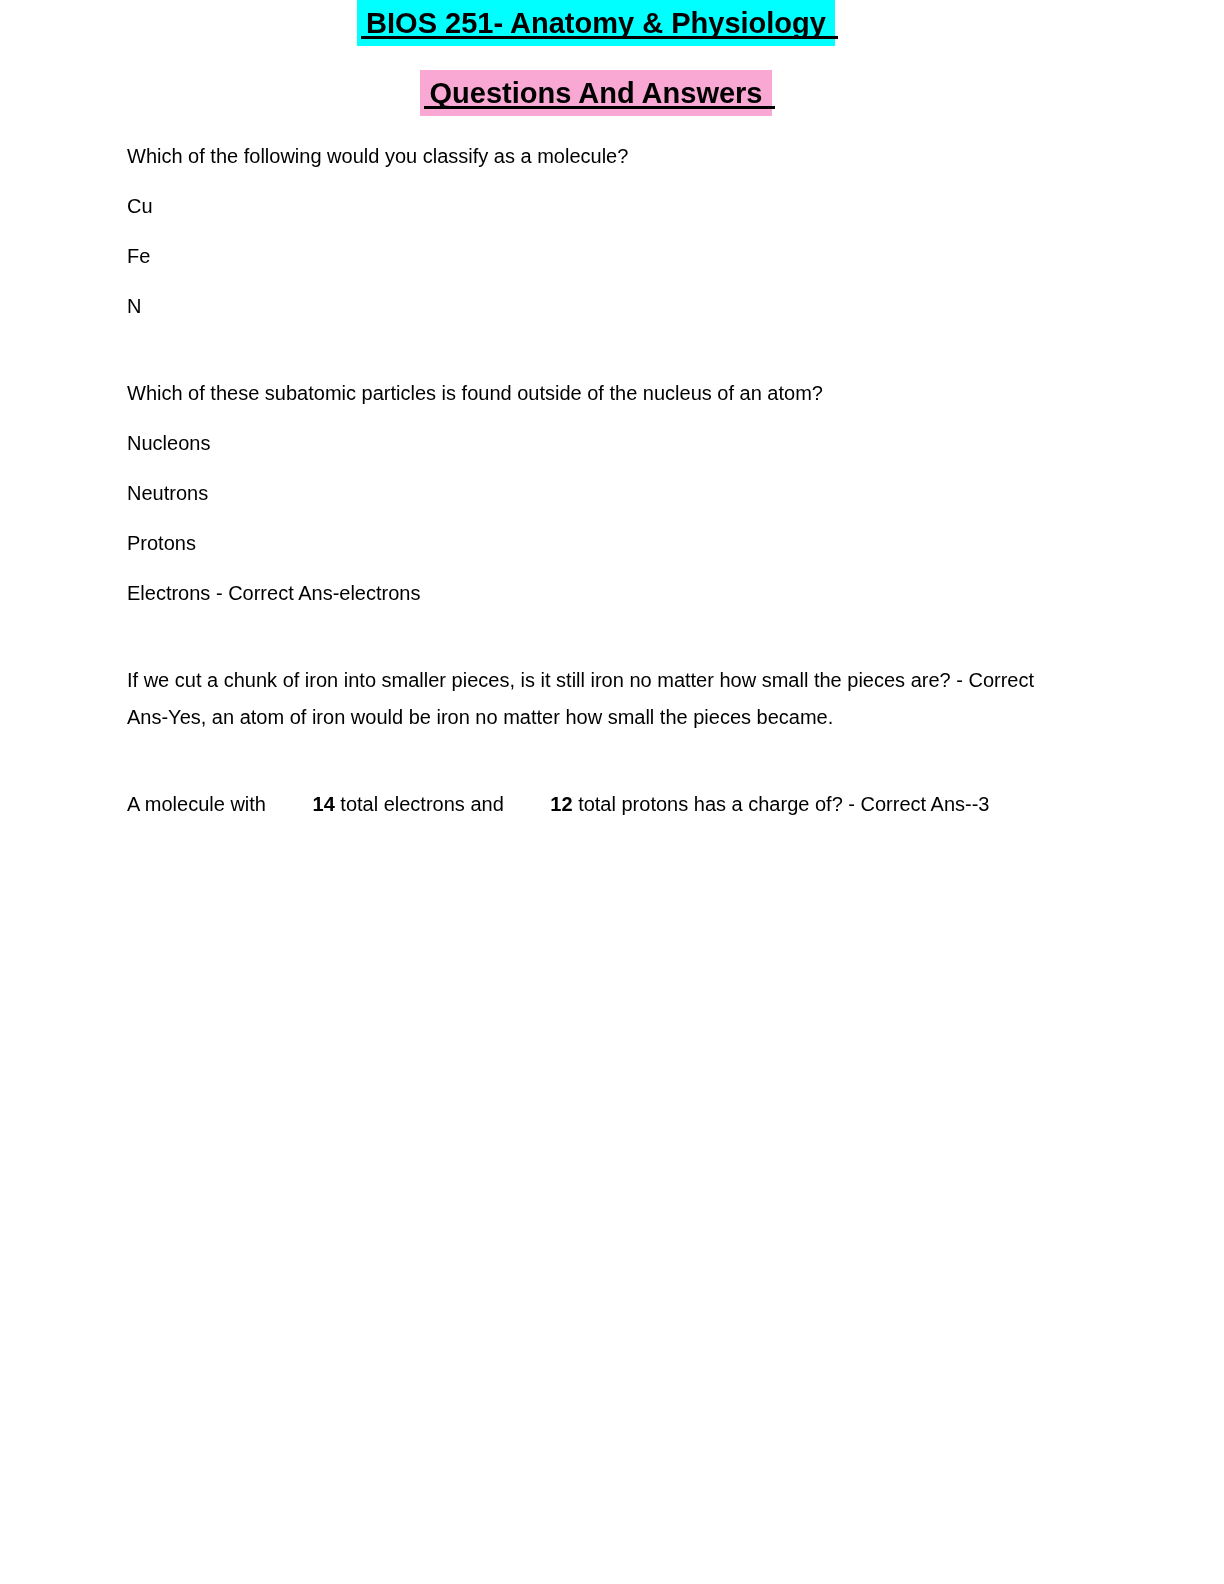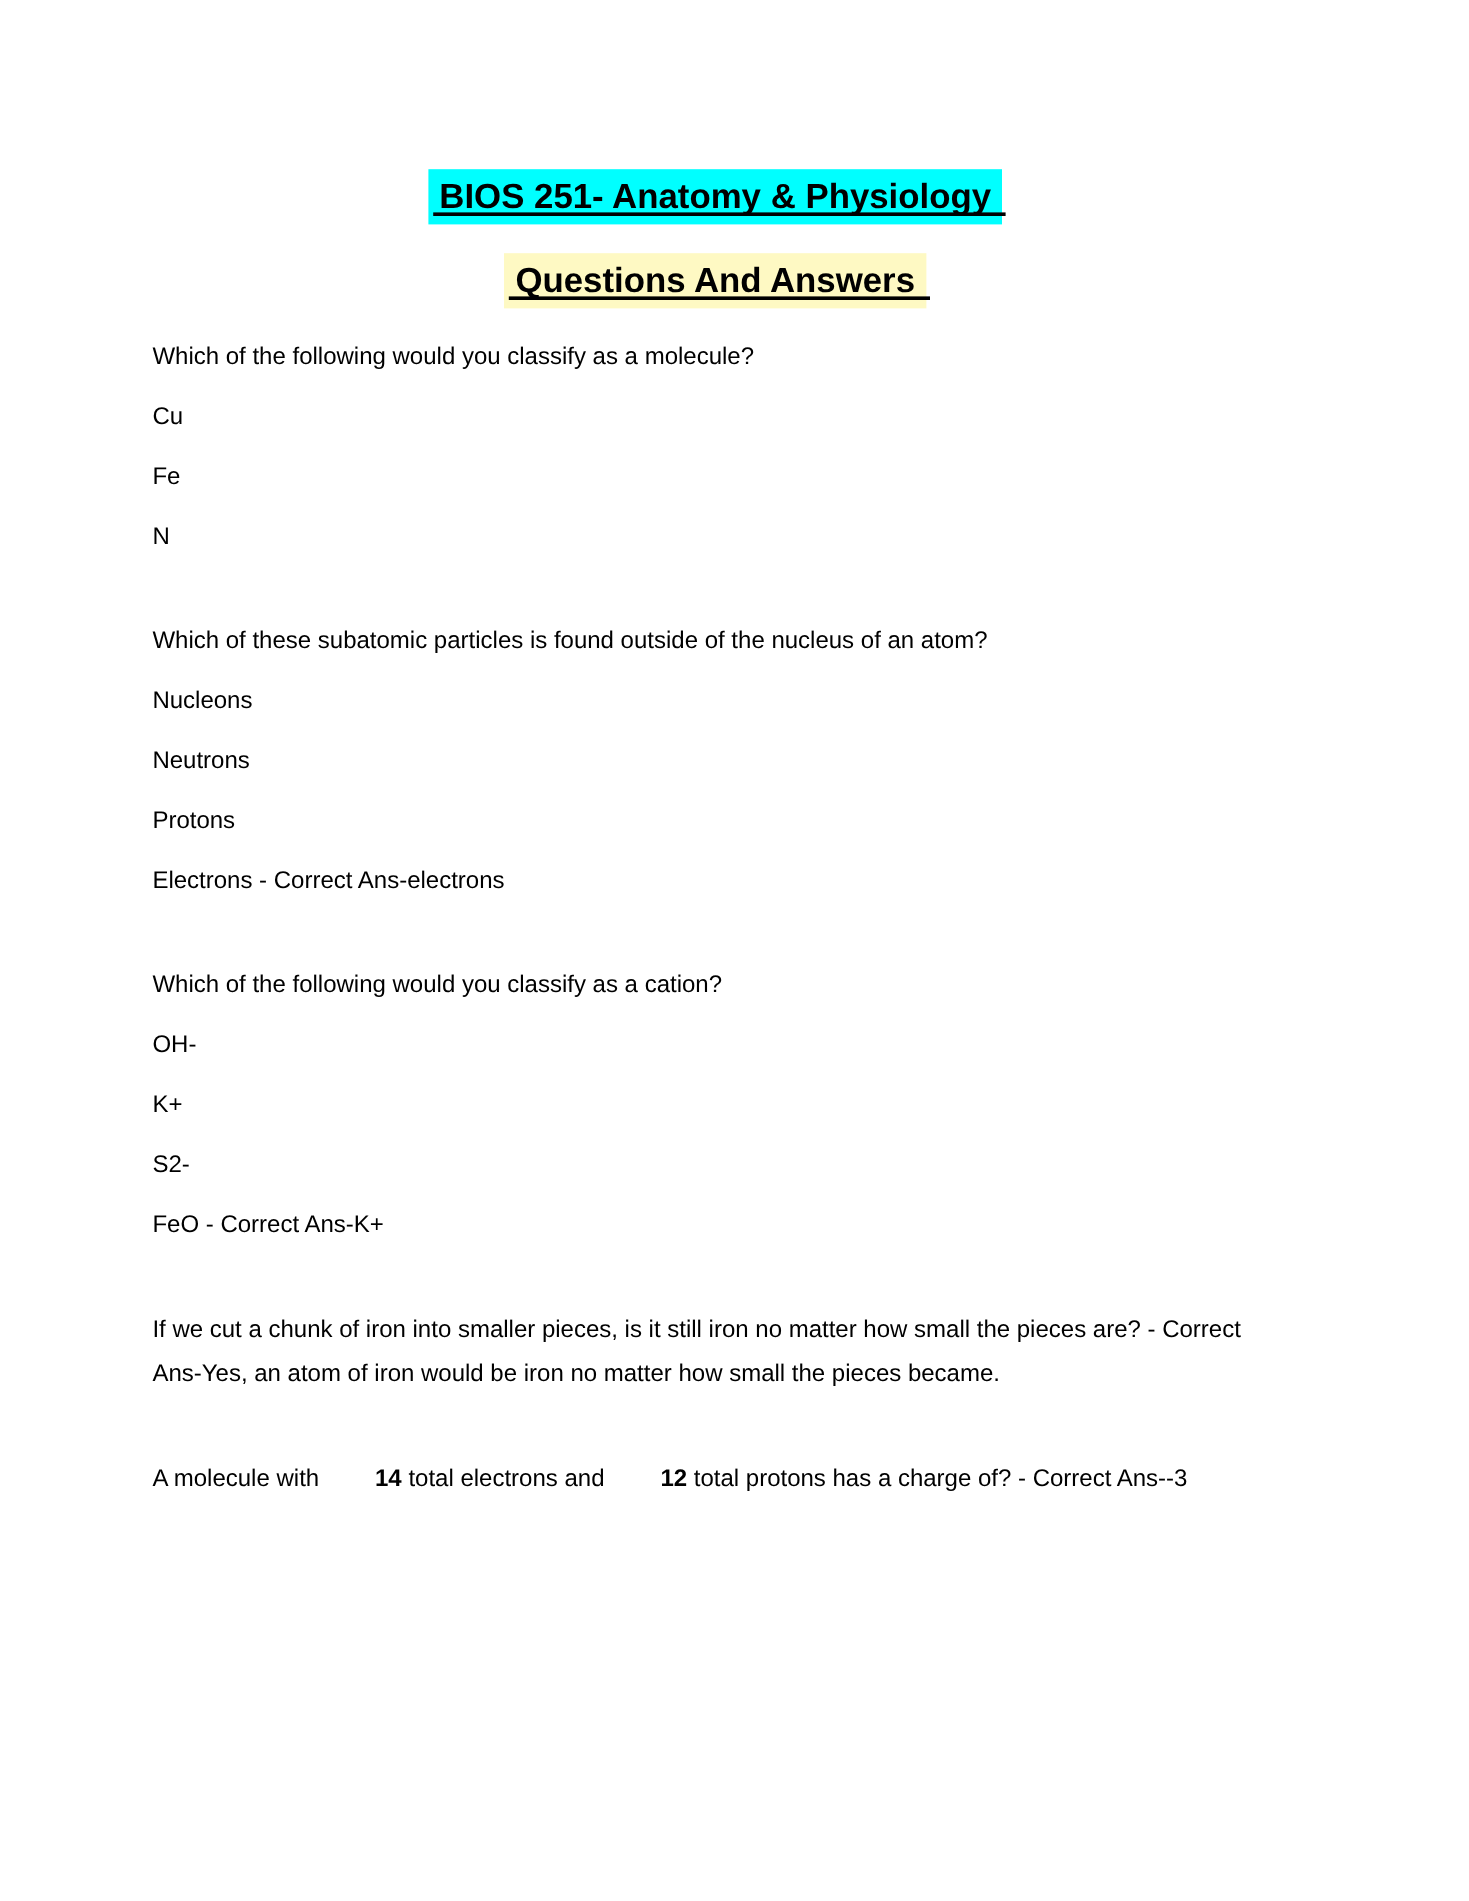--- a/index.html
+++ b/index.html
@@ -1,21 +1,20 @@
 <!DOCTYPE html>
 <html><head>
 <meta charset="utf-8">
 <style>
   * { box-sizing: border-box; }
   html, body { margin: 0; padding: 0; background: #ffffff; }
   .page {
     width: 1192px;
     height: 1584px;
     background: #ffffff;
-    padding-top: 141px;
     font-family: "Liberation Sans", sans-serif;
     color: #000000;
     overflow: hidden;
   }
   .doc-title { text-align: center; }
   .title-line { margin: 0 0 24px; }
   .title-line:last-child { margin-bottom: 0; }
   .hl {
     position: relative;
     display: inline-block;
@@ -49,48 +48,41 @@
 </head>
 <body>
 
 <div class="page">
 
   <header class="doc-title">
     <div class="title-line">
       <span class="hl" style="background-color: rgb(0, 255, 255);"><span class="hl-text">BIOS 251- Anatomy &amp; Physiology</span></span>
     </div>
     <div class="title-line">
-      <span class="hl" style="background-color: #fef9c3; text-align: center;"><span class="hl-text">Questions And Answers</span></span>
+      <span class="hl" style="background-color: #f9a8d4; text-align: center;"><span class="hl-text">Questions And Answers</span></span>
     </div>
   </header>
 
   <main class="doc-body">
 
     <section class="qa-block">
       <p>Which of the following would you classify as a molecule?</p>
       <p>Cu</p>
       <p>Fe</p>
       <p>N</p>
     </section>
 
     <section class="qa-block">
       <p>Which of these subatomic particles is found outside of the nucleus of an atom?</p>
       <p>Nucleons</p>
       <p>Neutrons</p>
       <p>Protons</p>
       <p>Electrons - Correct Ans-electrons</p>
     </section>
 
-    <section class="qa-block">
-      <p>Which of the following would you classify as a cation?</p>
-      <p>OH-</p>
-      <p>K+</p>
-      <p>S2-</p>
-      <p>FeO - Correct Ans-K+</p>
-    </section>
 
     <section class="qa-block">
       <p>If we cut a chunk of iron into smaller pieces, is it still iron no matter how small the pieces are? - Correct Ans-Yes, an atom of iron would be iron no matter how small the pieces became.</p>
     </section>
 
     <section class="qa-block">
       <p><span>A molecule with </span><span class="b">14</span><span> total electrons and </span><span class="b">12</span><span> total protons has a charge of? - Correct Ans--3</span></p>
     </section>
 
   </main>

